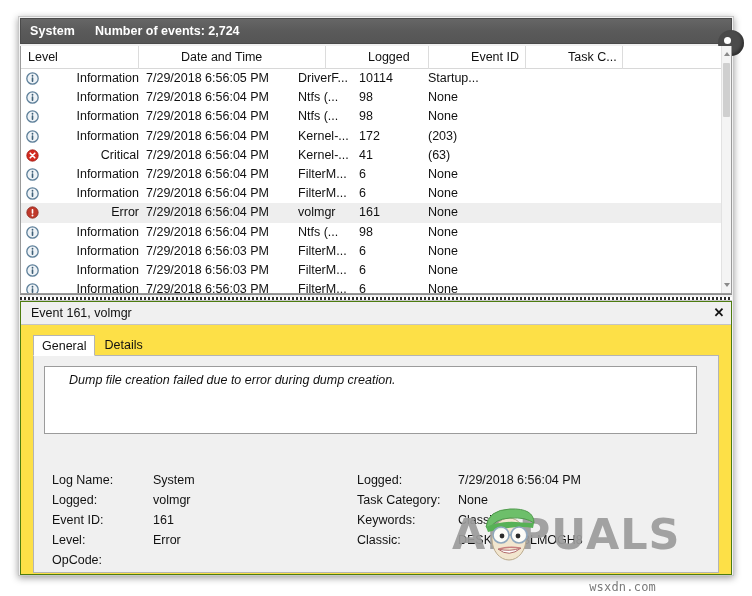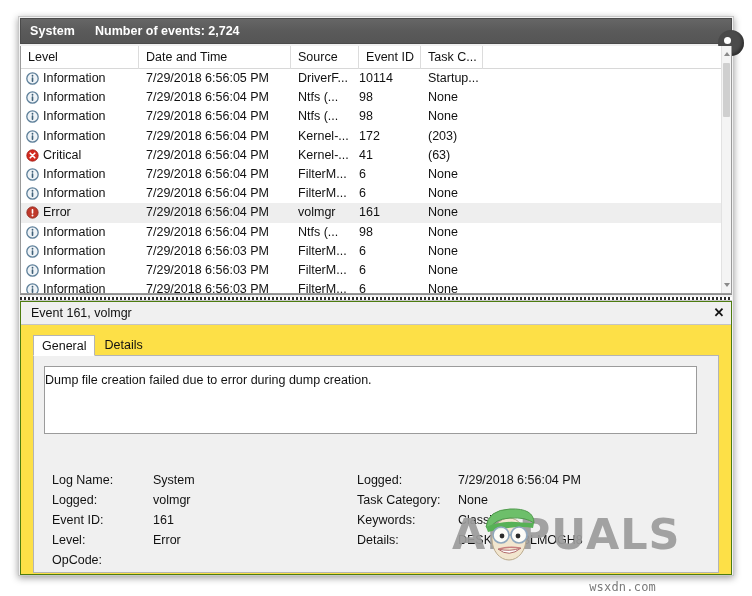--- a/index.html
+++ b/index.html
@@ -75,20 +75,21 @@
   .col-headers {
     position: relative;
     height: 23px;
     background: #ffffff;
     border-bottom: 1px solid #d8d8d8;
     display: flex;
     align-items: center;
     font-size: 12.5px;
     color: #111111;
     box-sizing: border-box;
+    gap: 35px;
   }
   .col-headers .ch {
     position: relative;
     height: 23px;
     line-height: 23px;
     padding-left: 7px;
     box-sizing: border-box;
     border-right: 1px solid #dcdcdc;
     white-space: nowrap;
     overflow: hidden;
@@ -116,20 +117,21 @@
     box-sizing: border-box;
     overflow: hidden;
     white-space: nowrap;
   }
   .cell.num { text-align: left; padding-right: 6px; padding-left: 0; }
 
   .cell.level-cell {
     display: flex;
     align-items: center;
     padding-left: 5px;
+    justify-content: space-between;
   }
   .lvl-ico {
     width: 13px;
     height: 13px;
     margin-right: 4px;
     flex: 0 0 13px;
     display: block;
   }
 
   
@@ -260,24 +262,25 @@
     box-sizing: border-box;
     padding: 10px 10px 0 10px;
   }
 
   .msg-box {
     width: 653px;
     height: 68px;
     background: #ffffff;
     border: 1px solid #9b9b9b;
     box-sizing: border-box;
-    padding: 6px 0;
+    padding: 6px 24px;
     font-size: 12.5px;
     color: #111111;
     overflow: hidden;
+    font-style: italic;
   }
 
   .fields {
     position: relative;
     margin-top: 20px;
     font-size: 12.5px;
     color: #111111;
   }
   .field-col {
     position: absolute;
@@ -362,21 +365,21 @@
 
   <div class="edge-knob">
     <span class="dot"></span>
   </div>
 
   <div class="list-pane">
 
     <div class="col-headers" id="col-headers">
         <div class="ch" style="width: 118px;">Level</div>
         <div class="ch" style="width: 152px;">Date and Time</div>
-        <div class="ch" style="width: 68px;">Source</div>
+        <div class="ch" style="width: 68px;">Logged</div>
         <div class="ch num" style="width: 62px;">Event ID</div>
         <div class="ch" style="width: 62px;">Task C...</div>
       </div>
 
     <div class="rows" id="rows">
         <div class="evt-row">
           <div class="cell level-cell" style="width: 118px;">
             <svg class="lvl-ico" viewBox="0 0 16 16">
               <circle cx="8" cy="8" r="7" fill="#eef3f7" stroke="#5d7f99" stroke-width="1.6"></circle>
               <circle cx="8" cy="4.6" r="1.1" fill="#3f5f78"></circle>
@@ -605,21 +608,21 @@
             </div>
             <div class="field-row">
               <div class="field-label">Task Category:</div>
               <div class="field-value">None</div>
             </div>
             <div class="field-row">
               <div class="field-label">Keywords:</div>
               <div class="field-value">Classic</div>
             </div>
             <div class="field-row">
-              <div class="field-label">Details:</div>
+              <div class="field-label">Classic:</div>
               <div class="field-value">DESKTOP-BLMOGH8</div>
             </div>
           </div>
       </div>
 
     </div>
   </div>
 
   <div class="watermark">
     <div class="wm-text">

